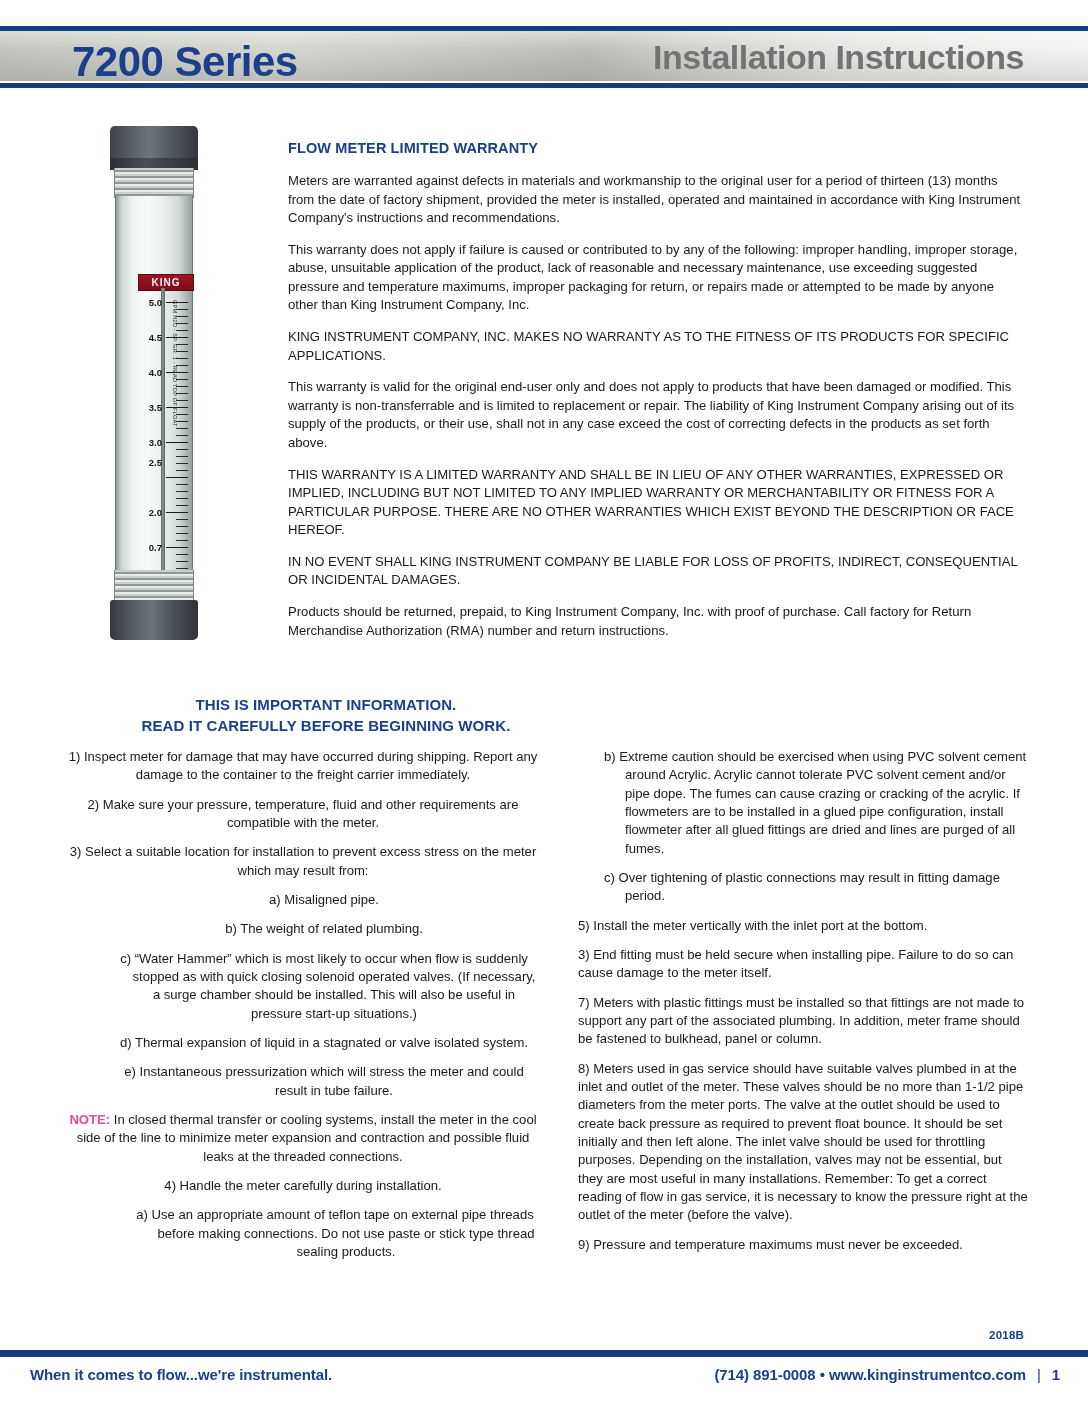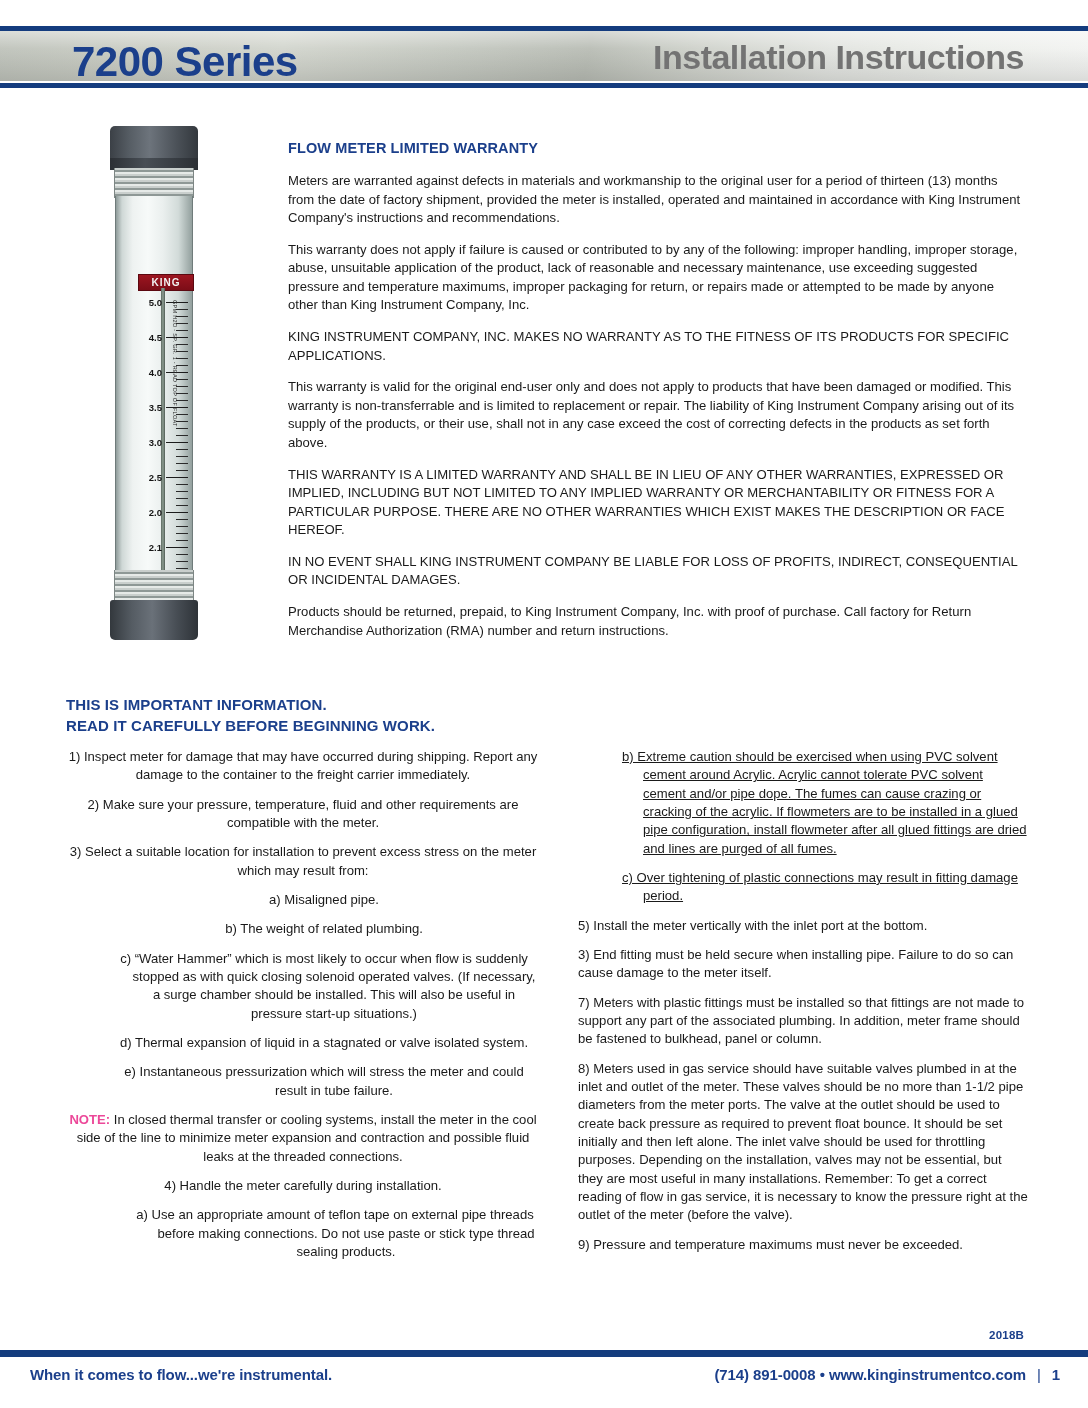--- a/index.html
+++ b/index.html
@@ -255,20 +255,21 @@
     left: 66px;
     top: 694px;
     width: 520px;
   }
   .important .line {
     font-size: 15px;
     font-weight: bold;
     color: #1B3F8B;
     line-height: 1.42;
     letter-spacing: 0.1px;
+    text-align: center;
   }
 
   
   .col {
     position: absolute;
     top: 748px;
     font-size: 13.1px;
     line-height: 1.4;
     color: #1a1a1a;
   }
@@ -282,24 +283,23 @@
     margin-left: 42px;
     text-indent: -20px;
     padding-left: 20px;
   }
   .col p.sub-deep {
     margin-left: 64px;
     text-indent: -22px;
     padding-left: 22px;
   }
   .col p.sub-r {
-    margin-left: 44px;
+    margin-left: 26px;
     text-indent: -21px;
     padding-left: 21px;
-    text-decoration: underline;
   }
   .note-label {
     font-weight: bold;
     color: #ec4899;
   }
 
   
   .doccode {
     position: absolute;
     right: 64px;
@@ -394,35 +394,35 @@
       <div class="tickminor" style="top:139px"></div>
 
       <div class="tickmajor" style="top:146px"></div>
       <div class="scale-label" style="top:146px">3.0</div>
       <div class="tickminor" style="top:153px"></div>
       <div class="tickminor" style="top:160px"></div>
       <div class="tickminor" style="top:167px"></div>
       <div class="tickminor" style="top:174px"></div>
 
       <div class="tickmajor" style="top:181px"></div>
-      <div class="scale-label" style="top:181px">2.5</div>
+      <div class="scale-label" style="top:166px">2.5</div>
       <div class="tickminor" style="top:188px"></div>
       <div class="tickminor" style="top:195px"></div>
       <div class="tickminor" style="top:202px"></div>
       <div class="tickminor" style="top:209px"></div>
 
       <div class="tickmajor" style="top:216px"></div>
       <div class="scale-label" style="top:216px">2.0</div>
       <div class="tickminor" style="top:223px"></div>
       <div class="tickminor" style="top:230px"></div>
       <div class="tickminor" style="top:237px"></div>
       <div class="tickminor" style="top:244px"></div>
 
       <div class="tickmajor" style="top:251px"></div>
-      <div class="scale-label" style="top:251px">2.1</div>
+      <div class="scale-label" style="top:251px">0.7</div>
       <div class="tickminor" style="top:258px"></div>
       <div class="tickminor" style="top:265px"></div>
       <div class="tickminor" style="top:272px"></div>
       <div class="tickminor" style="top:279px"></div>
 
       <div class="tickmajor" style="top:286px"></div>
       <div class="scale-label" style="top:286px">1.0</div>
       <div class="tickminor" style="top:293px"></div>
       <div class="tickminor" style="top:300px"></div>
       <div class="tickminor" style="top:307px"></div>
@@ -443,21 +443,21 @@
   <div class="thread-bot"></div>
   <div class="cap-bot"></div>
 </div>
 
 <section class="warranty">
   <h2>FLOW METER LIMITED WARRANTY</h2>
   <p>Meters are warranted against defects in materials and workmanship to the original user for a period of thirteen (13) months from the date of factory shipment, provided the meter is installed, operated and maintained in accordance with King Instrument Company's instructions and recommendations.</p>
   <p>This warranty does not apply if failure is caused or contributed to by any of the following: improper handling, improper storage, abuse, unsuitable application of the product, lack of reasonable and necessary maintenance, use exceeding suggested pressure and temperature maximums, improper packaging for return, or repairs made or attempted to be made by anyone other than King Instrument Company, Inc.</p>
   <p>KING INSTRUMENT COMPANY, INC. MAKES NO WARRANTY AS TO THE FITNESS OF ITS PRODUCTS FOR SPECIFIC APPLICATIONS.</p>
   <p>This warranty is valid for the original end-user only and does not apply to products that have been damaged or modified. This warranty is non-transferrable and is limited to replacement or repair. The liability of King Instrument Company arising out of its supply of the products, or their use, shall not in any case exceed the cost of correcting defects in the products as set forth above.</p>
-  <p>THIS WARRANTY IS A LIMITED WARRANTY AND SHALL BE IN LIEU OF ANY OTHER WARRANTIES, EXPRESSED OR IMPLIED, INCLUDING BUT NOT LIMITED TO ANY IMPLIED WARRANTY OR MERCHANTABILITY OR FITNESS FOR A PARTICULAR PURPOSE. THERE ARE NO OTHER WARRANTIES WHICH EXIST MAKES THE DESCRIPTION OR FACE HEREOF.</p>
+  <p>THIS WARRANTY IS A LIMITED WARRANTY AND SHALL BE IN LIEU OF ANY OTHER WARRANTIES, EXPRESSED OR IMPLIED, INCLUDING BUT NOT LIMITED TO ANY IMPLIED WARRANTY OR MERCHANTABILITY OR FITNESS FOR A PARTICULAR PURPOSE. THERE ARE NO OTHER WARRANTIES WHICH EXIST BEYOND THE DESCRIPTION OR FACE HEREOF.</p>
   <p>IN NO EVENT SHALL KING INSTRUMENT COMPANY BE LIABLE FOR LOSS OF PROFITS, INDIRECT, CONSEQUENTIAL OR INCIDENTAL DAMAGES.</p>
   <p>Products should be returned, prepaid, to King Instrument Company, Inc. with proof of purchase. Call factory for Return Merchandise Authorization (RMA) number and return instructions.</p>
 </section>
 
 <div class="important">
   <div class="line">THIS IS IMPORTANT INFORMATION.</div>
   <div class="line">READ IT CAREFULLY BEFORE BEGINNING WORK.</div>
 </div>
 
 <div class="col col-left">

